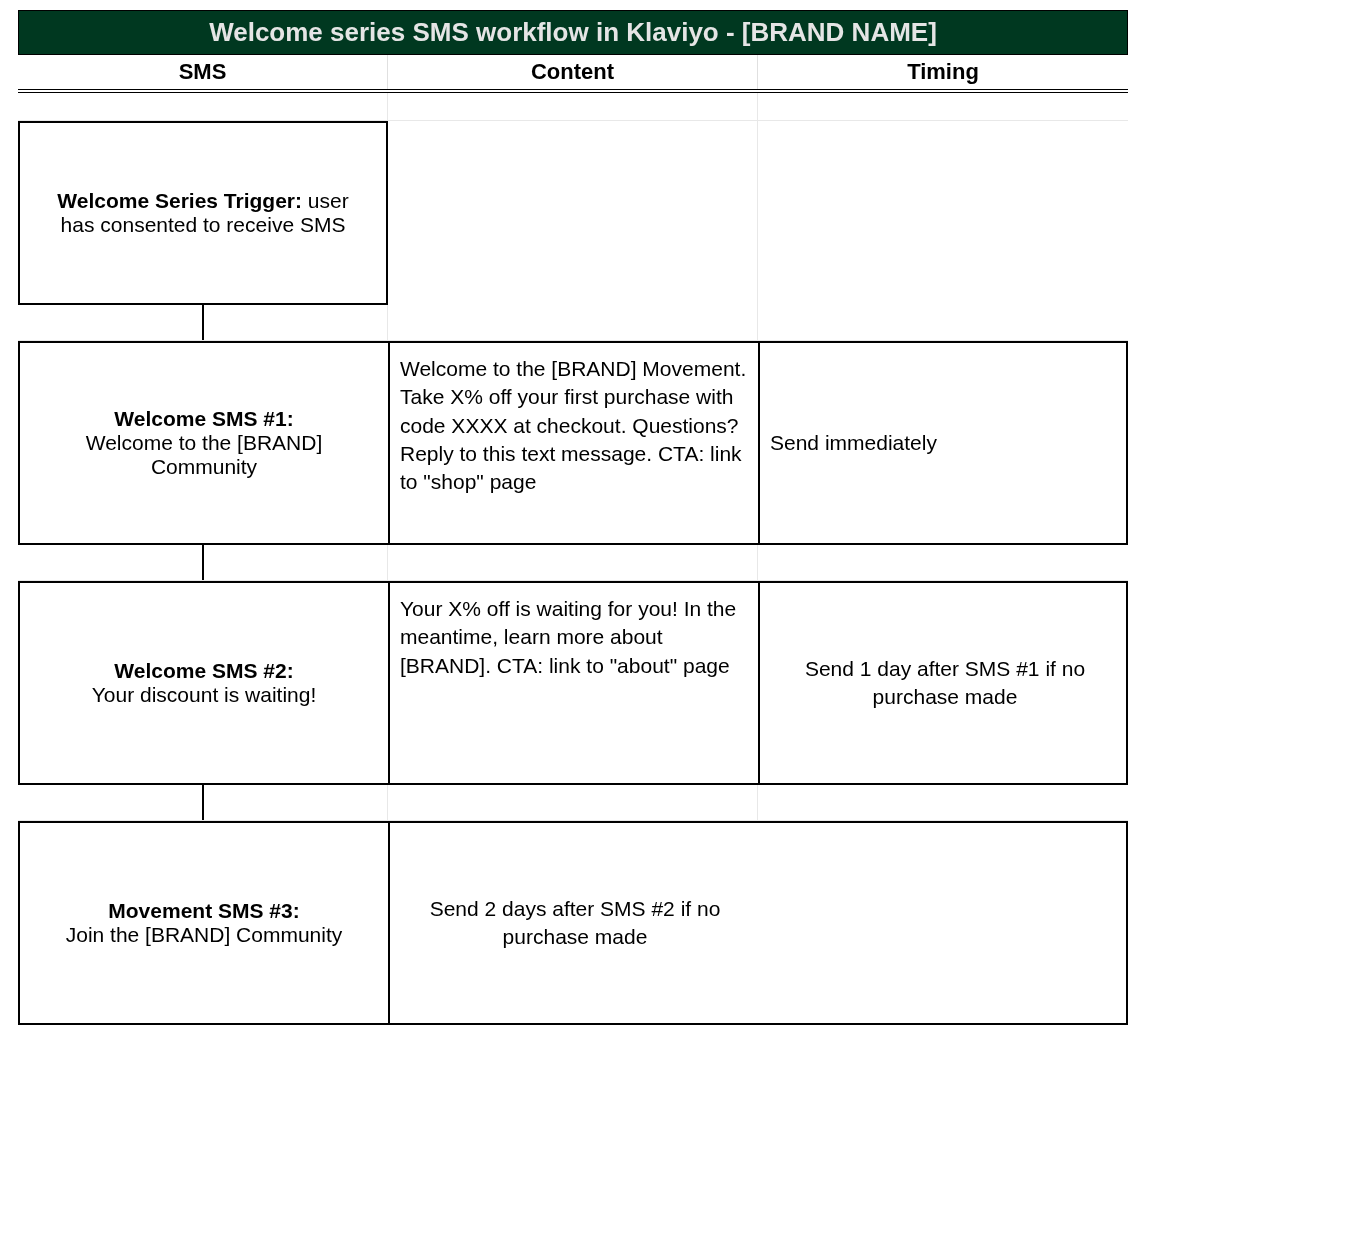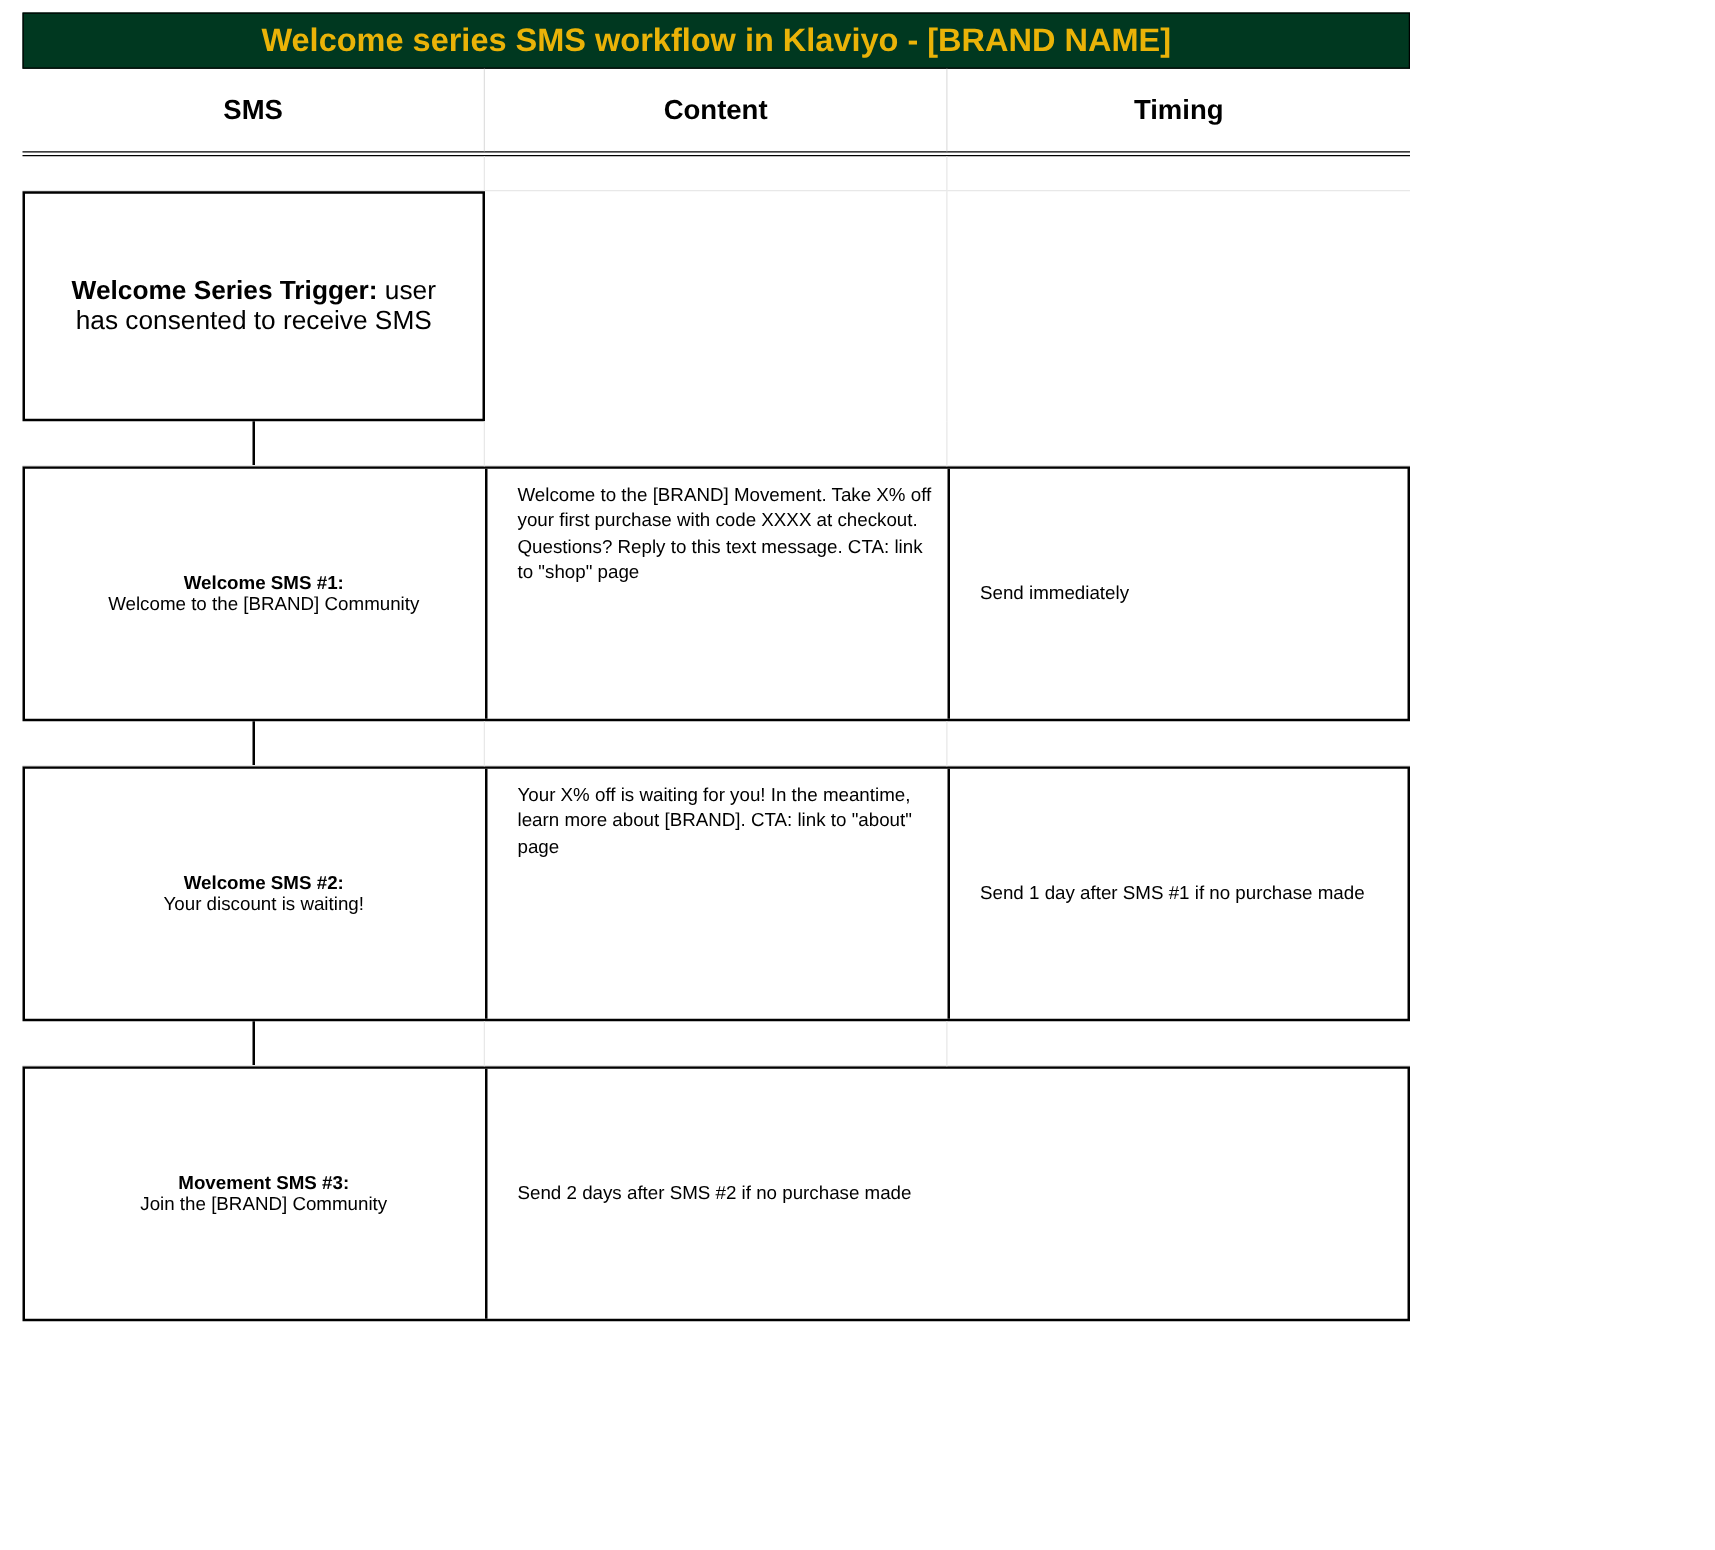--- a/index.html
+++ b/index.html
@@ -8,37 +8,37 @@
       background: #fff;
       padding: 10px;
       width: 1372px;
     }
     .sheet {
       width: 1110px;
       margin: 0 auto 0 8px;
     }
     .title-bar {
       background: #003820;
-      color: #eab308;
+      color: #e5e5e5;
       text-align: center;
       font-weight: bold;
       font-size: 26px;
       padding: 6px 0;
       border: 1px solid #000;
     }
     .headers {
       display: grid;
       grid-template-columns: 370px 370px 370px;
       border-bottom: 4px double #000;
     }
     .headers div {
       text-align: center;
       font-weight: bold;
       font-size: 22px;
-      padding: 20px 0;
+      padding: 4px 0;
       border-right: 1px solid #e0e0e0;
     }
     .headers div:last-child { border-right: none; }
 
     .faint-row {
       display: grid;
       grid-template-columns: 370px 370px 370px;
       height: 28px;
     }
     .faint-row div {
@@ -93,25 +93,24 @@
     }
     .connector-row .empty:last-child { border-right: none; }
 
     .step-row {
       display: grid;
       grid-template-columns: 370px 370px 370px;
       border: 2px solid #000;
     }
     .step-row > div {
       padding: 12px 10px;
-      font-size: 15px;
+      font-size: 21px;
       min-height: 200px;
       display: flex;
       align-items: center;
-      margin-left: 14px;
     }
     .step-row .label-cell {
       border-right: 2px solid #000;
       text-align: center;
       justify-content: center;
     }
     .step-row .label-cell .bold { font-weight: bold; }
     .step-row .content-cell {
       border-right: 2px solid #000;
       text-align: left;

